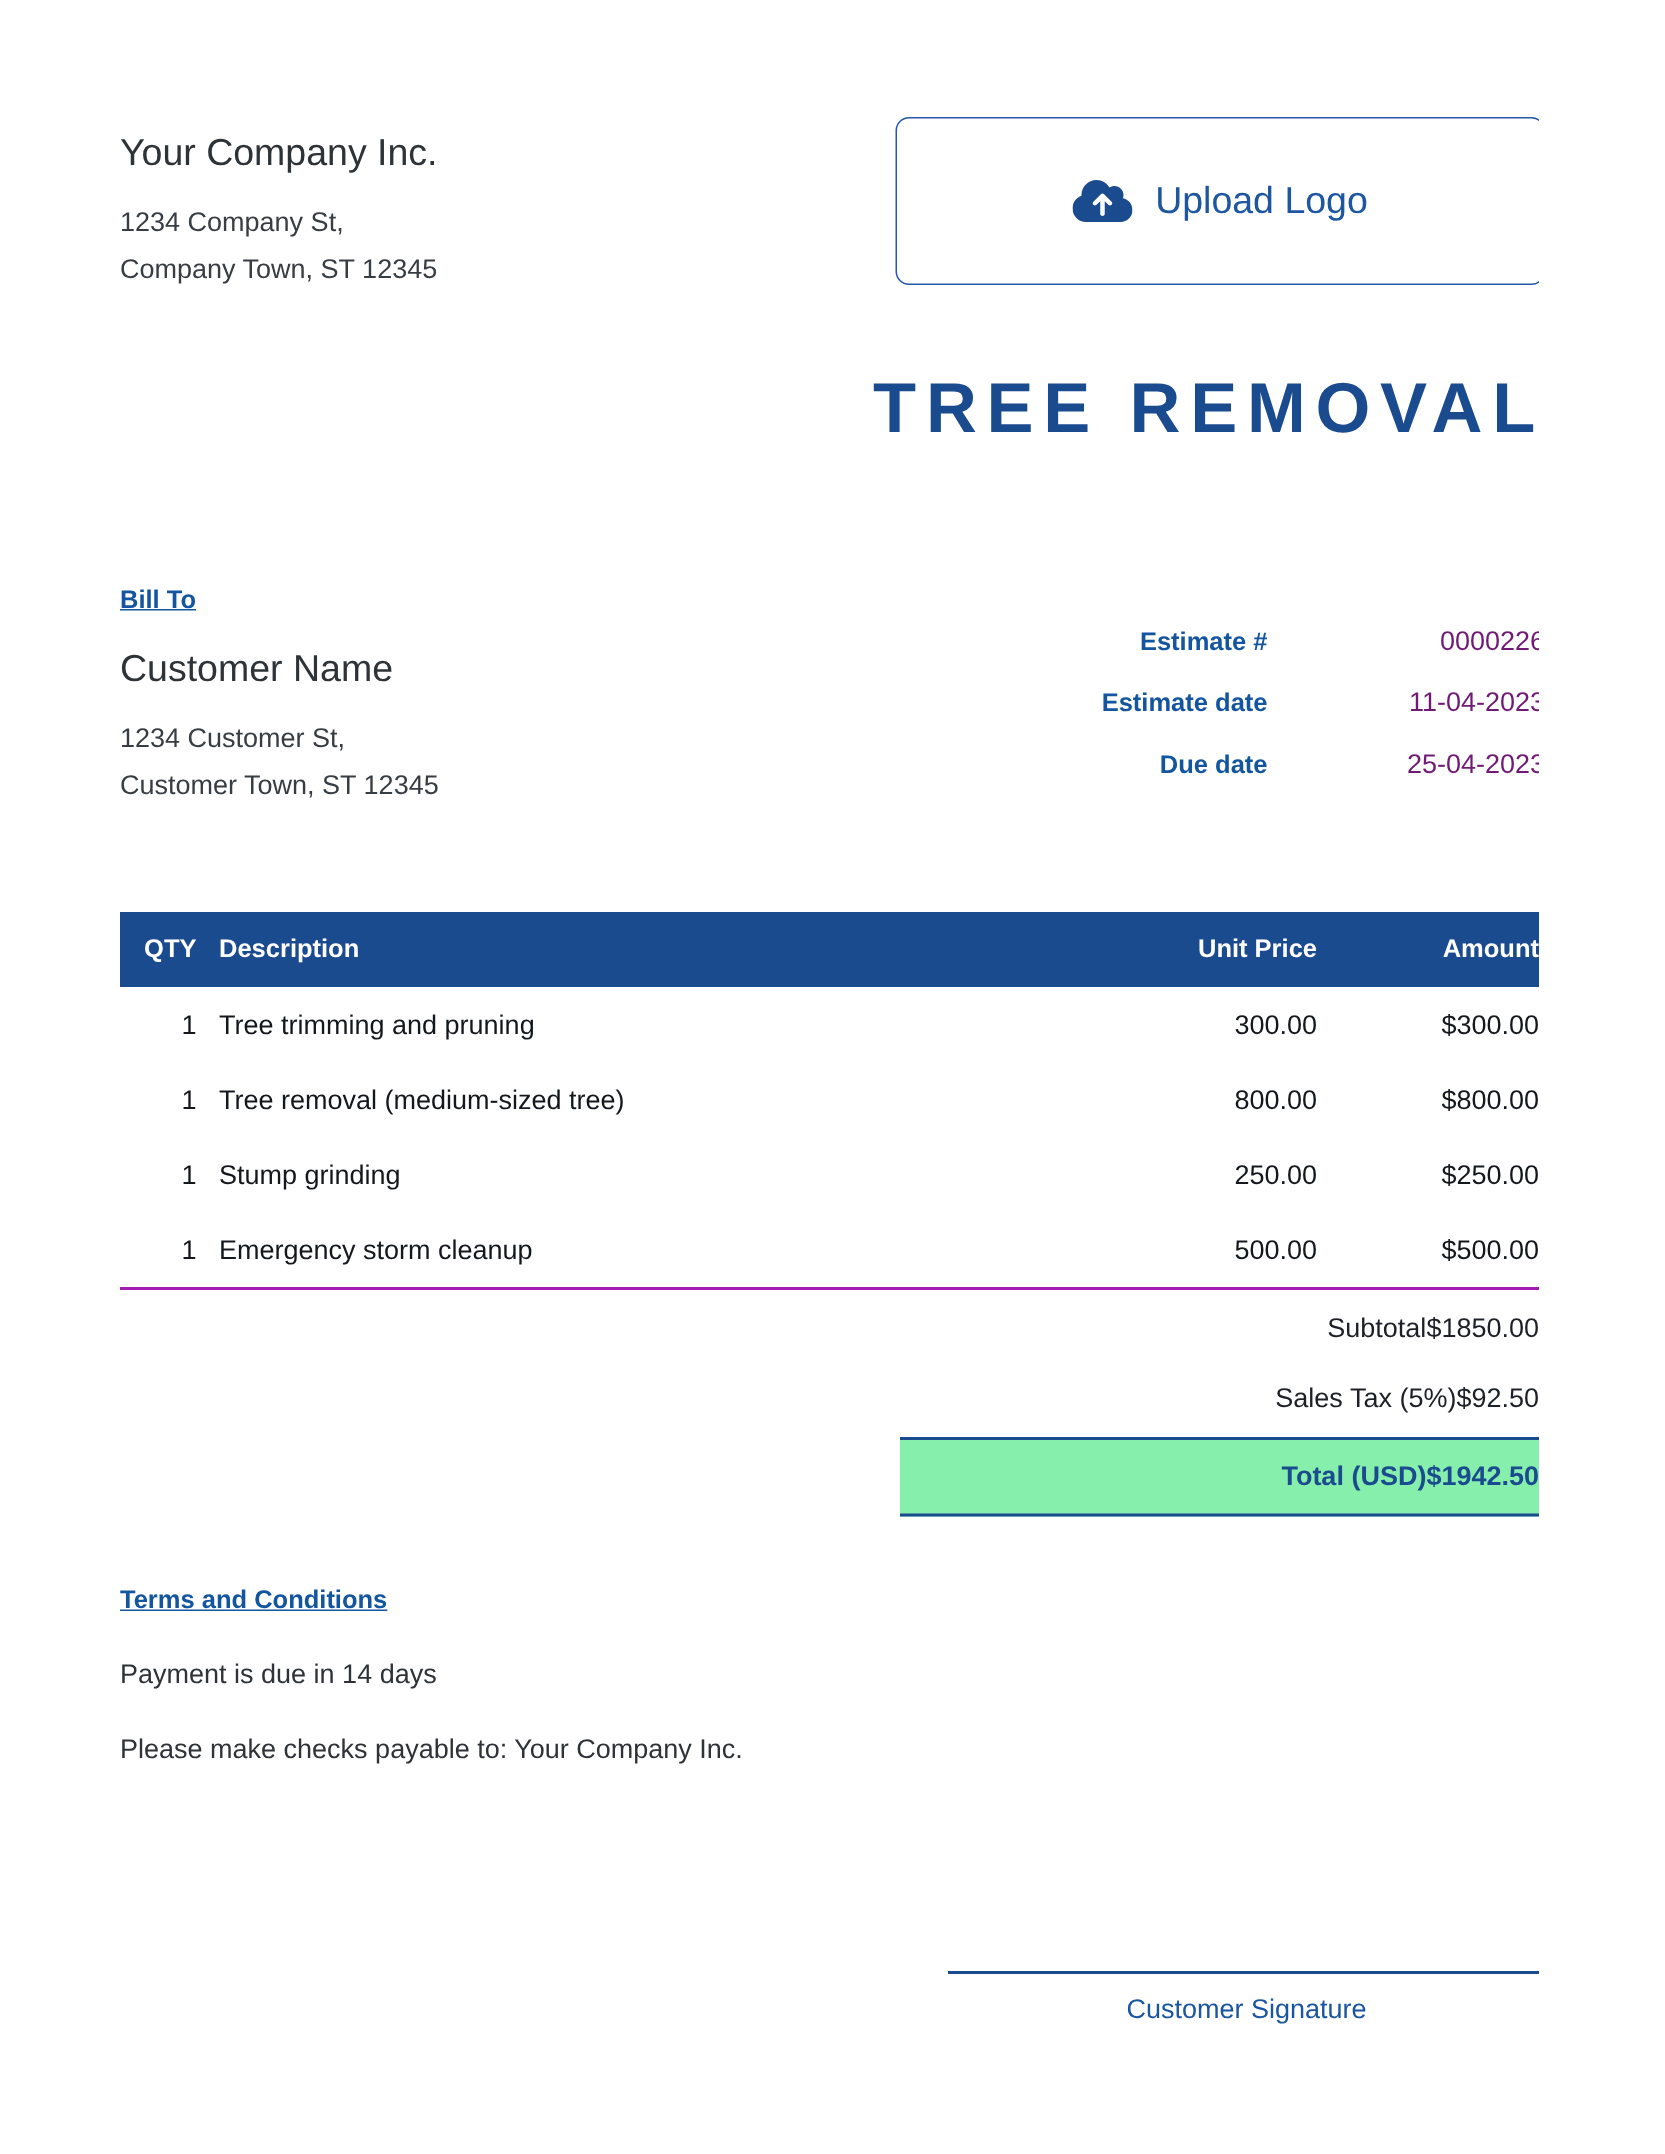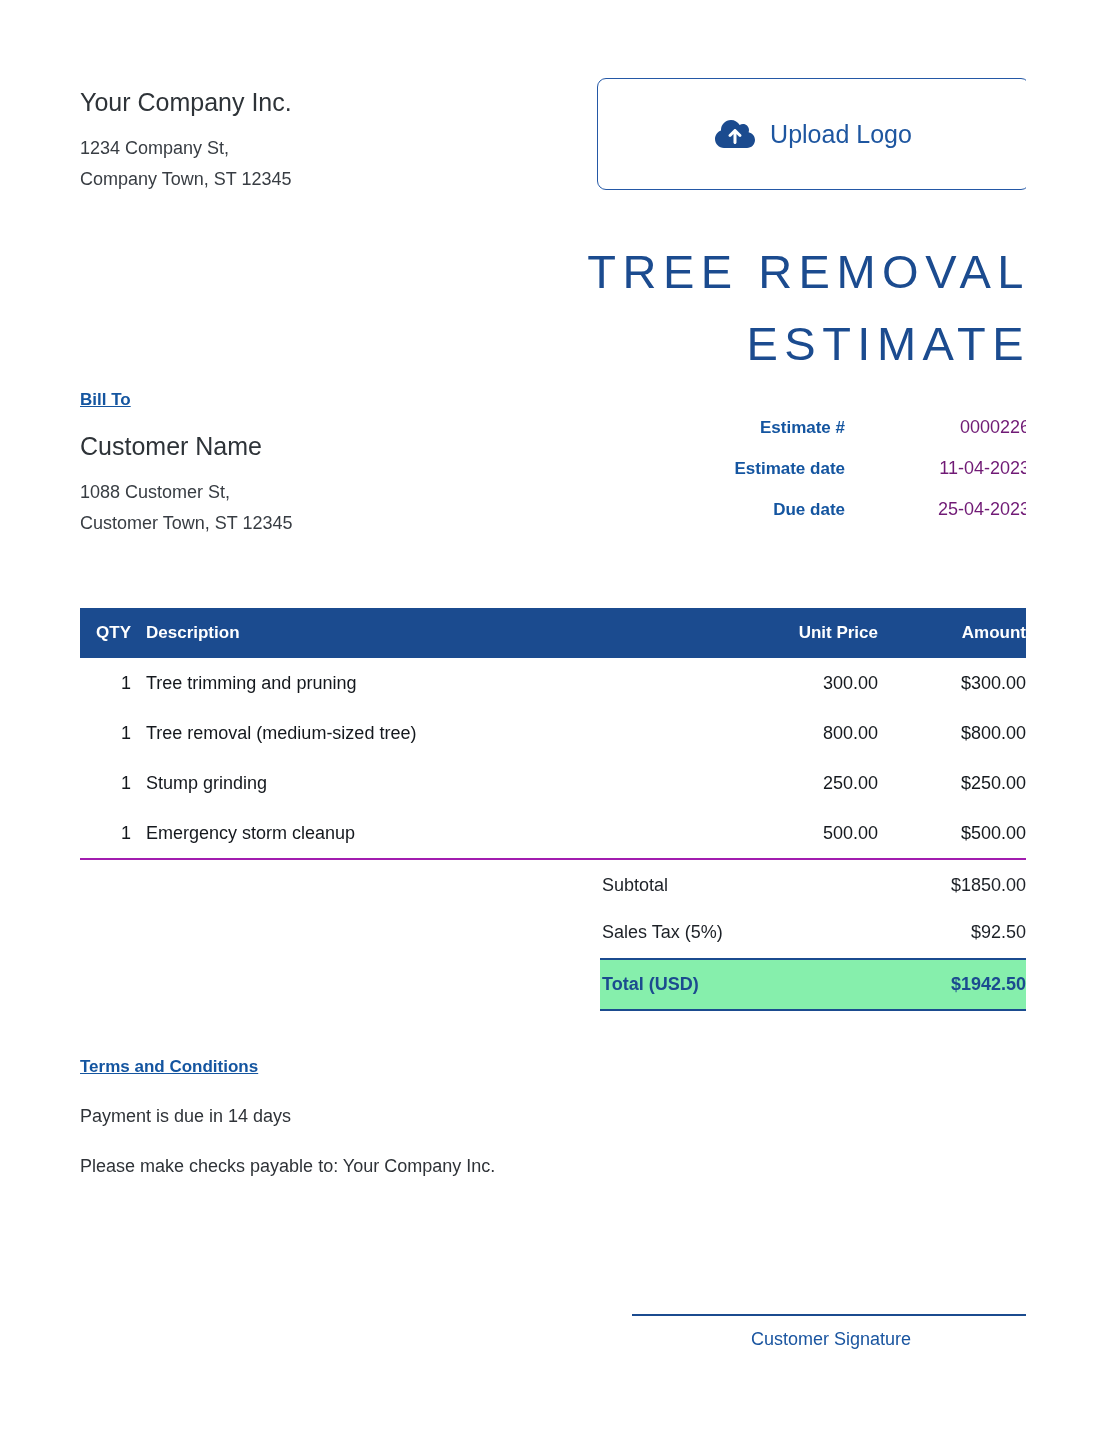--- a/index.html
+++ b/index.html
@@ -25,21 +25,21 @@
     display: flex; align-items: center; justify-content: center; gap: 15px;
     cursor: pointer;
   }
   .upload-btn svg { width: 40px; height: 32px; fill: #1b4b8f; }
   .upload-label { font-size: 25px; color: #1e56a0; }
 
   
   .doc-title {
     position: absolute; left: 80px; top: 236px; width: 950px;
     text-align: right; color: #1b4b8f;
-    font-size: 47px; font-weight: 400; letter-spacing: 6.5px; line-height: 72px;
+    font-size: 47px; font-weight: 700; letter-spacing: 6.5px; line-height: 72px;
   }
 
   
   .bill-to { position: absolute; left: 80px; top: 390px; }
   .section-label { font-size: 17px; font-weight: 700; color: #1455a0; text-decoration: underline; }
   .bill-name { font-size: 25px; color: #2e3338; margin-top: 22px; margin-bottom: 16px; }
   .bill-addr { font-size: 18px; color: #383d43; line-height: 31px; }
 
   
   .meta { position: absolute; left: 580px; top: 417px; width: 450px; }
@@ -54,21 +54,21 @@
     background: #1b4b8f; color: #ffffff; font-weight: 700; font-size: 17px;
   }
   .trow { display: flex; align-items: center; height: 50px; font-size: 18px; color: #14181d; }
   .col-qty { width: 51px; padding-left: 15px; text-align: right; }
   .col-desc { flex: 1; padding-left: 15px; text-align: left; }
   .col-price { width: 150px; text-align: right; }
   .col-amount { width: 152px; padding-right: 4px; text-align: right; }
 
   
   .summary { position: absolute; left: 600px; top: 862px; width: 430px; font-size: 18px; }
-  .sum-row { display: flex; justify-content: space-between; align-items: center; padding: 13px 4px 13px 2px; color: #1d2127; }
+  .sum-row { display: flex; justify-content: flex-end; align-items: center; padding: 13px 4px 13px 2px; color: #1d2127; }
   .sum-total {
     background: #86efac; border-top: 2px solid #1b4b8f; border-bottom: 2px solid #1b4b8f;
     font-weight: 700; color: #1b4b8f; padding: 14px 4px 14px 2px; margin-top: 2px;
   }
 
   
   .terms { position: absolute; left: 80px; top: 1057px; }
   .terms-line { font-size: 18px; color: #2f3338; margin-top: 29px; }
 
   
@@ -95,28 +95,27 @@
     <span style="display:flex;align-items:center;">
       <svg viewBox="0 0 640 512" xmlns="http://www.w3.org/2000/svg">
         <path d="M144 480C64.5 480 0 415.5 0 336c0-62.8 40.2-116.2 96.2-135.9c-.1-2.7-.2-5.4-.2-8.1c0-88.4 71.6-160 160-160c59.3 0 111 32.2 138.7 80.2C409.9 102 428.3 96 448 96c53 0 96 43 96 96c0 12.2-2.3 23.8-6.4 34.6C596 238.4 640 290.1 640 352c0 70.7-57.3 128-128 128H144zm79-217c-9.4 9.4-9.4 24.6 0 33.9s24.6 9.4 33.9 0l39-39V392c0 13.3 10.7 24 24 24s24-10.7 24-24V257.9l39 39c9.4 9.4 24.6 9.4 33.9 0s9.4-24.6 0-33.9l-80-80c-9.4-9.4-24.6-9.4-33.9 0l-80 80z"></path>
       </svg>
     </span>
     <span class="upload-label">Upload Logo</span>
   </div>
 
   <div class="doc-title">
     <div>TREE REMOVAL</div>
-    <div>ESTIMATE</div>
   </div>
 
   <div class="bill-to">
     <div class="section-label">Bill To</div>
     <div class="bill-name">Customer Name</div>
     <div class="bill-addr">
-      <div>1088 Customer St,</div>
+      <div>1234 Customer St,</div>
       <div>Customer Town, ST 12345</div>
     </div>
   </div>
 
   <div class="meta">
     <div class="meta-row">
       <span class="meta-label">Estimate #</span>
       <span class="meta-value">0000226</span>
     </div>
     <div class="meta-row">

